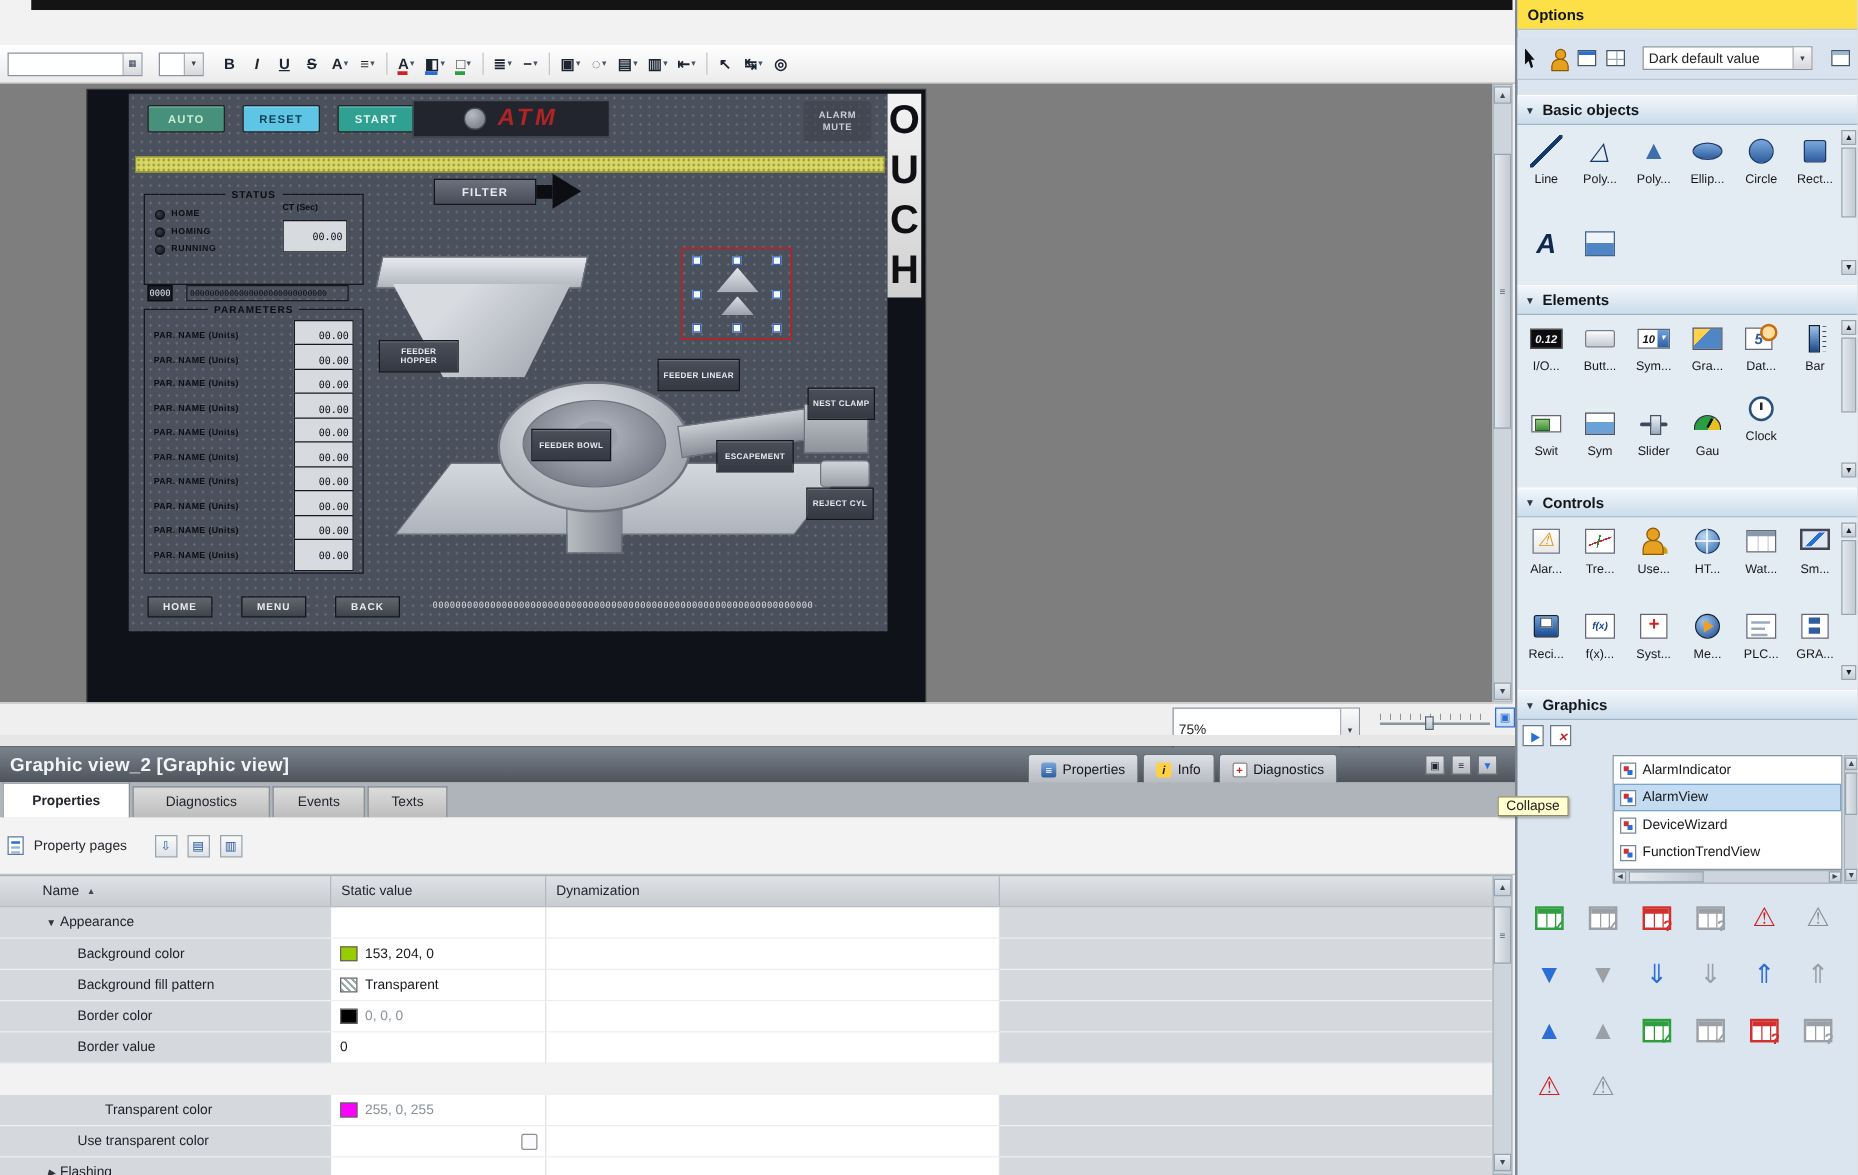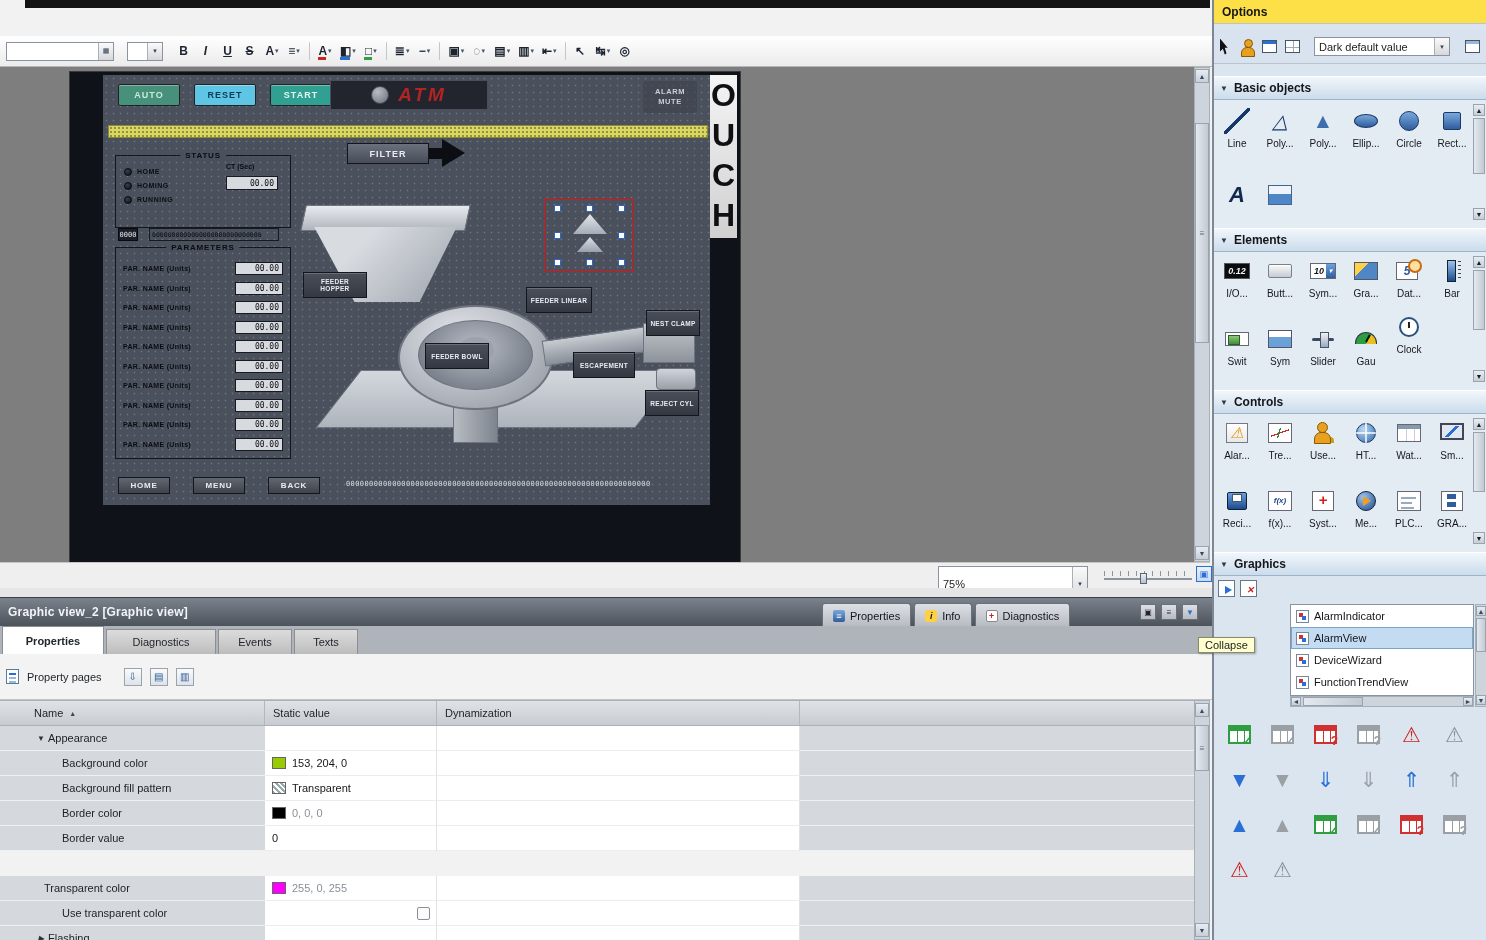--- a/index.html
+++ b/index.html
@@ -34,21 +34,21 @@
 .ystrip{position:absolute;left:5px;top:50px;width:600px;height:13px;background:#d8d862;border:1px solid #8a8a34;background-image:radial-gradient(circle,rgba(90,90,40,.55) .8px,transparent 1px);background-size:4px 4px}
 .filter-btn{position:absolute;left:244px;top:68px;width:82px;height:21px;background:linear-gradient(#6a707c,#474c58);border:1px solid #15161c;color:#e9ebf1;font-weight:bold;font-size:9px;letter-spacing:1px;display:flex;align-items:center;justify-content:center}
 .filter-stem{position:absolute;left:326px;top:73px;width:13px;height:11px;background:#0c0e14}
 .filter-head{position:absolute;left:339px;top:64px;width:0;height:0;border-top:14px solid transparent;border-bottom:14px solid transparent;border-left:23px solid #0c0e14}
 .gbox{position:absolute;border:1px solid #15171e}
 .gbox-title{position:absolute;top:-5px;left:50%;transform:translateX(-50%);background:#4a505c;padding:0 5px;font-size:8px;font-weight:bold;color:#0c0d12;letter-spacing:.8px;white-space:nowrap}
 .lamps{position:absolute;left:8px;top:11px;display:flex;flex-direction:column;gap:5px}
 .lamp-row{display:flex;align-items:center;gap:5px;height:9px}
 .lamp{width:8px;height:8px;border-radius:50%;background:radial-gradient(circle at 35% 30%,#3a3e48,#101218);border:1px solid #090a0e}
 .lamp-lab{font-size:7px;font-weight:bold;color:#0c0d12;letter-spacing:.5px}
-.vfield{background:#d7dade;border:1px solid #181a20;color:#0c0d12;font-size:8px;display:flex;align-items:center;justify-content:flex-end;padding:0 3px;font-family:"DejaVu Sans Mono",monospace}
+.vfield{background:#d7dade;border:1px solid #181a20;color:#0c0d12;font-size:8px;display:flex;align-items:center;justify-content:flex-end;padding:12px 3px;font-family:"DejaVu Sans Mono",monospace}
 .ct-lab{position:absolute;left:110px;top:7px;font-size:7px;font-weight:bold;color:#0c0d12}
 .ct-field{position:absolute;left:110px;top:20px;width:52px;height:14px}
 .code-f1{position:absolute;left:15px;top:153px;width:20px;height:13px;background:#1c1f28;border:1px solid #090a0e;color:#e2e4ea;font-size:7px;display:flex;align-items:center;justify-content:center;font-family:"DejaVu Sans Mono",monospace}
 .code-f2{position:absolute;left:46px;top:153px;width:130px;height:13px;border:1px solid #181a20;color:#0c0d12;font-size:6.5px;display:flex;align-items:center;padding:0 2px;overflow:hidden;font-family:"DejaVu Sans Mono",monospace}
 .param-rows{position:absolute;left:4px;top:11px;right:4px;display:flex;flex-direction:column}
 .param-row{height:19.5px;display:flex;align-items:center;padding:0 3px}
 .param-lab{font-size:7px;font-weight:bold;color:#0c0d12;letter-spacing:.3px}
 .param-val{margin-left:auto;width:48px;height:13px}
 .mlabel{position:absolute;background:linear-gradient(#4a4f5a,#343842);border:1px solid #14161c;color:#e7eaf0;font-size:6.5px;font-weight:bold;display:flex;align-items:center;justify-content:center;text-align:center;padding:2px 3px;letter-spacing:.3px;box-shadow:inset 0 1px 0 rgba(255,255,255,.18)}
 .mach{position:absolute;border:1px solid #6e737d}
@@ -67,21 +67,21 @@
 .zoom-row{position:absolute;left:0;top:562px;width:1210px;height:26px;background:#efefef;border-top:1px solid #c6c6c6;display:flex;align-items:center}
 .zoom-combo{position:absolute;left:938px;top:3px;width:150px;height:35px}
 .zoom-slider{position:absolute;left:1104px;top:6px;width:88px;height:14px}
 .zs-ticks{position:absolute;left:0;right:0;top:2px;height:5px;background:repeating-linear-gradient(90deg,#8a94a0 0 1px,transparent 1px 8px)}
 .zs-track{position:absolute;left:0;right:0;top:9px;height:2px;background:#8a94a0}
 .zs-thumb{position:absolute;left:36px;top:4px;width:7px;height:11px;background:linear-gradient(#e8edf2,#b8c2cc);border:1px solid #5a6674}
 .zoom-fit{position:absolute;left:1196px;top:566px;width:16px;height:16px;background:linear-gradient(#eaf1fa,#c8daf0);border:1px solid #2a6fd6;display:flex;align-items:center;justify-content:center;font-size:9px;color:#2a6fd6}
 .gap-strip{position:absolute;left:0;top:588px;width:1212px;height:9px;background:#e6e6e6}
 
 .insp-head{position:absolute;left:0;top:597px;width:1212px;height:29px;background:linear-gradient(#7a828c,#4d535b);border-top:1px solid #394049;display:flex;align-items:center}
-.insp-title{color:#f2f4f7;font-size:12px;font-weight:bold;margin-left:8px;letter-spacing:.2px}
+.insp-title{color:#f2f4f7;font-size:15px;font-weight:bold;margin-left:8px;letter-spacing:.2px}
 .insp-tabs{position:absolute;left:822px;top:5px;display:flex;gap:3px}
 .insp-tab{height:24px;background:linear-gradient(#dde0e5,#b6bac1);border:1px solid #697078;border-bottom:none;border-radius:3px 3px 0 0;display:flex;align-items:center;gap:5px;padding:0 10px;font-size:11px;color:#14161a}
 .mini-ico{width:12px;height:12px;border-radius:2px;display:flex;align-items:center;justify-content:center;font-size:9px;font-weight:bold}
 .head-btns{position:absolute;right:14px;top:6px;display:flex;gap:5px}
 .head-btn{width:16px;height:16px;background:linear-gradient(#dde0e5,#b6bac1);border:1px solid #697078;display:flex;align-items:center;justify-content:center;font-size:8px;color:#223}
 .subtabs{position:absolute;left:0;top:626px;width:1212px;height:28px;background:#aeb4ba;display:flex;align-items:flex-end;padding-left:2px;gap:2px}
 .subtab{height:25px;background:linear-gradient(#dcdcdc,#bdbdbd);border:1px solid #8a8f96;border-bottom:none;display:flex;align-items:center;justify-content:center;font-size:11px;color:#22262c}
 .subtab.active{height:28px;background:#fff;font-weight:bold;z-index:2}
 .insp-toolbar{position:absolute;left:0;top:654px;width:1212px;height:46px;background:#f3f3f3;border-bottom:1px solid #c2c2c2;display:flex;align-items:center;padding-left:6px;gap:8px}
 .pp-ico{width:13px;height:15px;background:#fff;border:1px solid #5a7a9a;position:relative}
@@ -635,21 +635,21 @@
     <span class="pt-name" style="padding-left:62px">
         <span>Border value</span>
       </span>
     <span class="pt-val">
         <span style="padding-left:7px">0</span>
       </span>
     <span class="pt-dyn"></span>
       <span class="pt-fill"></span>
   </div>
   <div class="pt-row" style="top:876px">
-    <span class="pt-name" style="padding-left:44px">
+    <span class="pt-name" style="padding-left:84px">
         <span>Transparent color</span>
       </span>
     <span class="pt-val">
         <i class="swatch" style="background: rgb(255, 0, 255);"></i>
         <span class="muted">255, 0, 255</span>
       </span>
     <span class="pt-dyn"></span>
       <span class="pt-fill"></span>
   </div>
   <div class="pt-row" style="top:901px">

